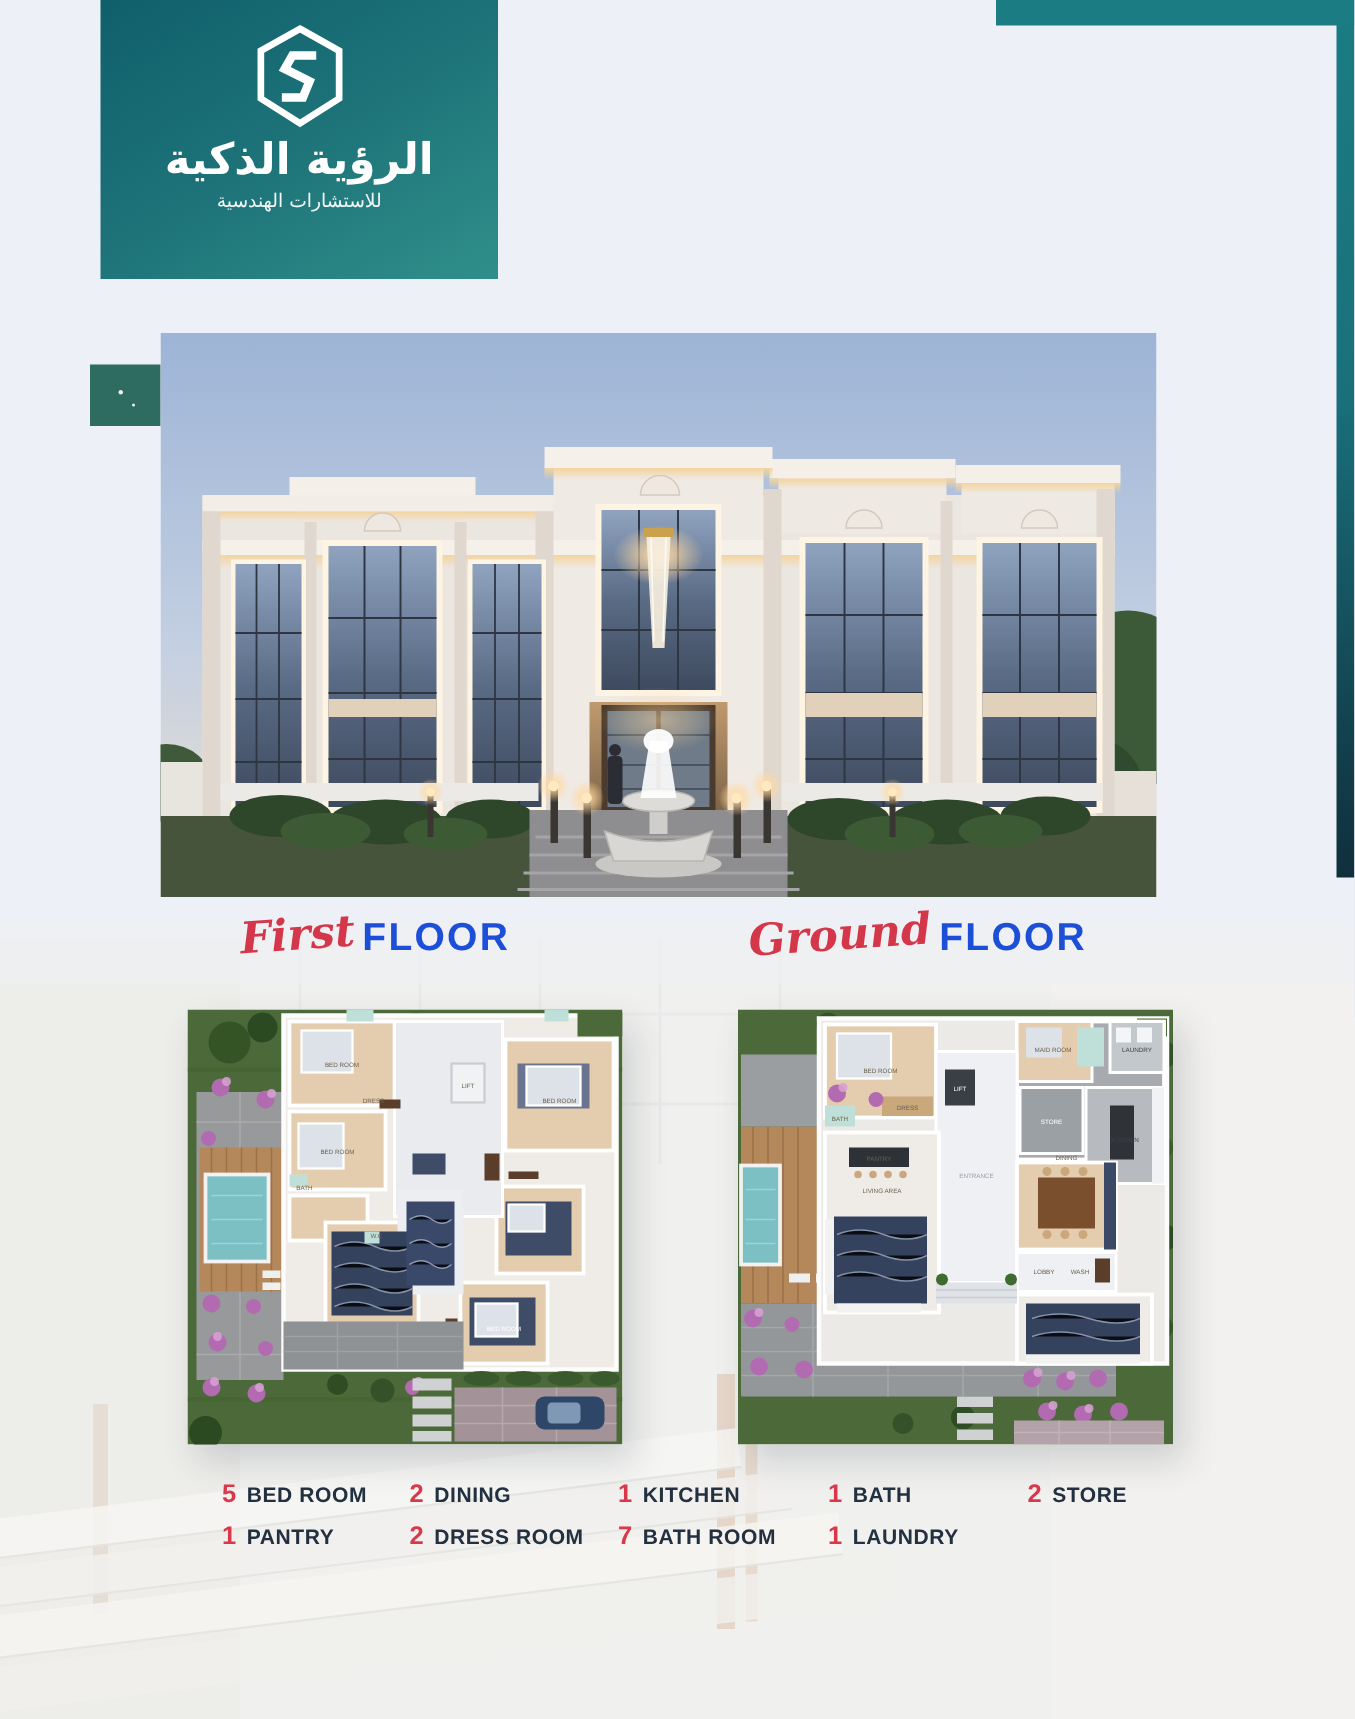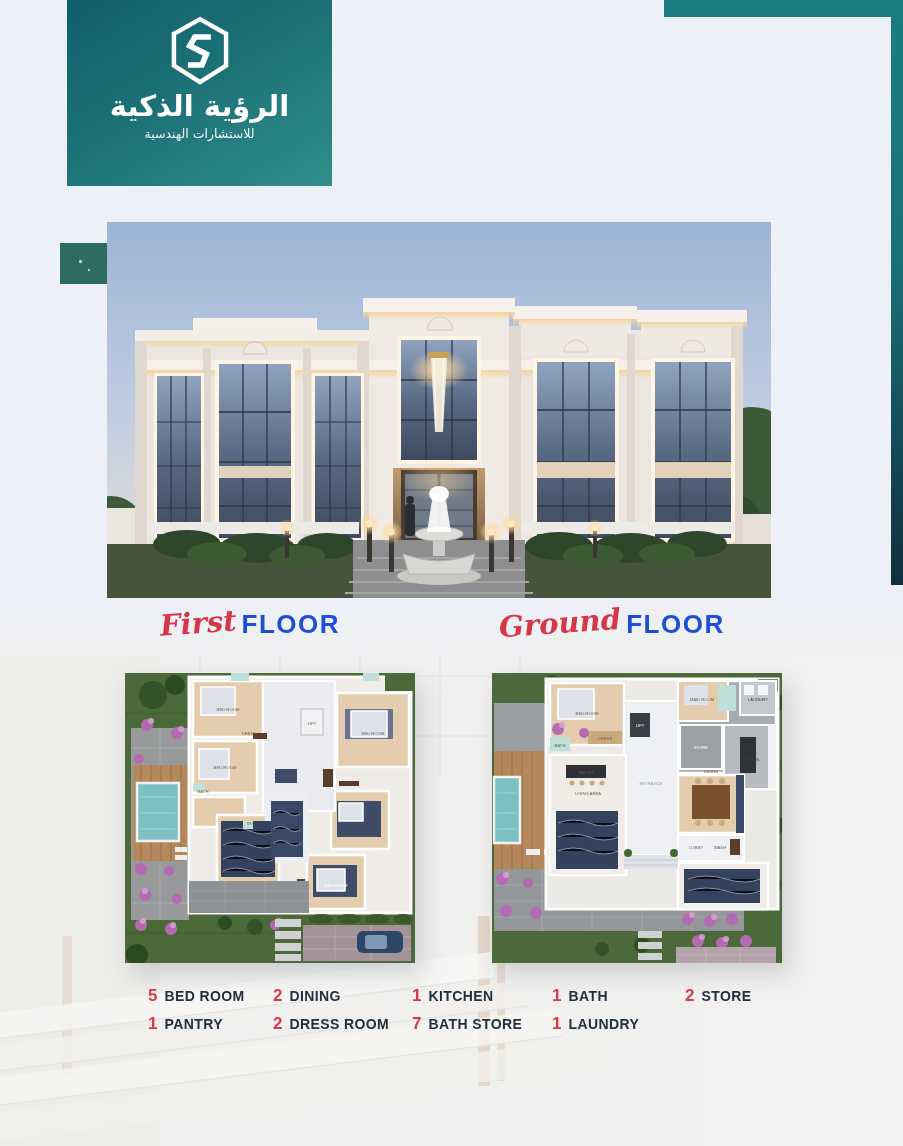--- a/index.html
+++ b/index.html
@@ -733,21 +733,21 @@
     <div class="leg" style="left:0;top:28px">
       <span class="num">1</span>
       <span class="lab">PANTRY</span>
     </div>
     <div class="leg" style="left:125px;top:28px">
       <span class="num">2</span>
       <span class="lab">DRESS ROOM</span>
     </div>
     <div class="leg" style="left:264px;top:28px">
       <span class="num">7</span>
-      <span class="lab">BATH STORE</span>
+      <span class="lab">BATH ROOM</span>
     </div>
     <div class="leg" style="left:404px;top:28px">
       <span class="num">1</span>
       <span class="lab">LAUNDRY</span>
     </div>
   </div>
 
 </div>
 
 </body></html>

